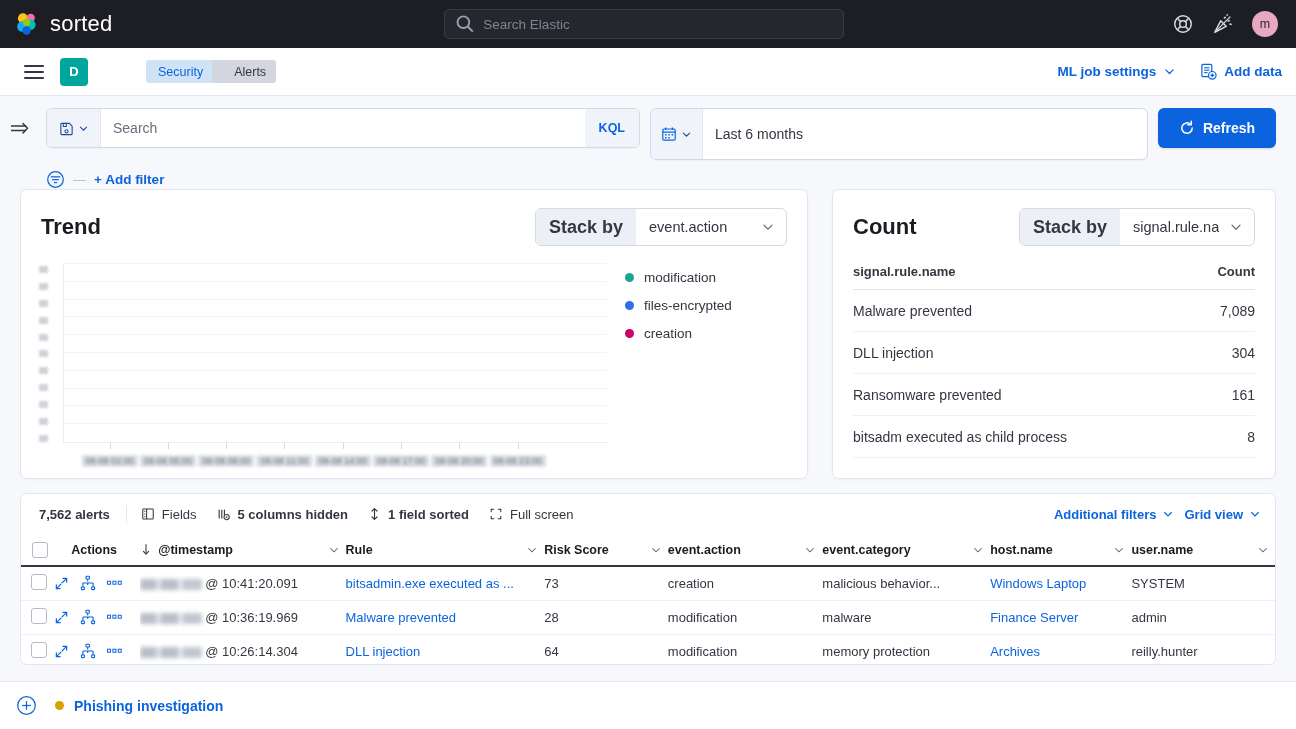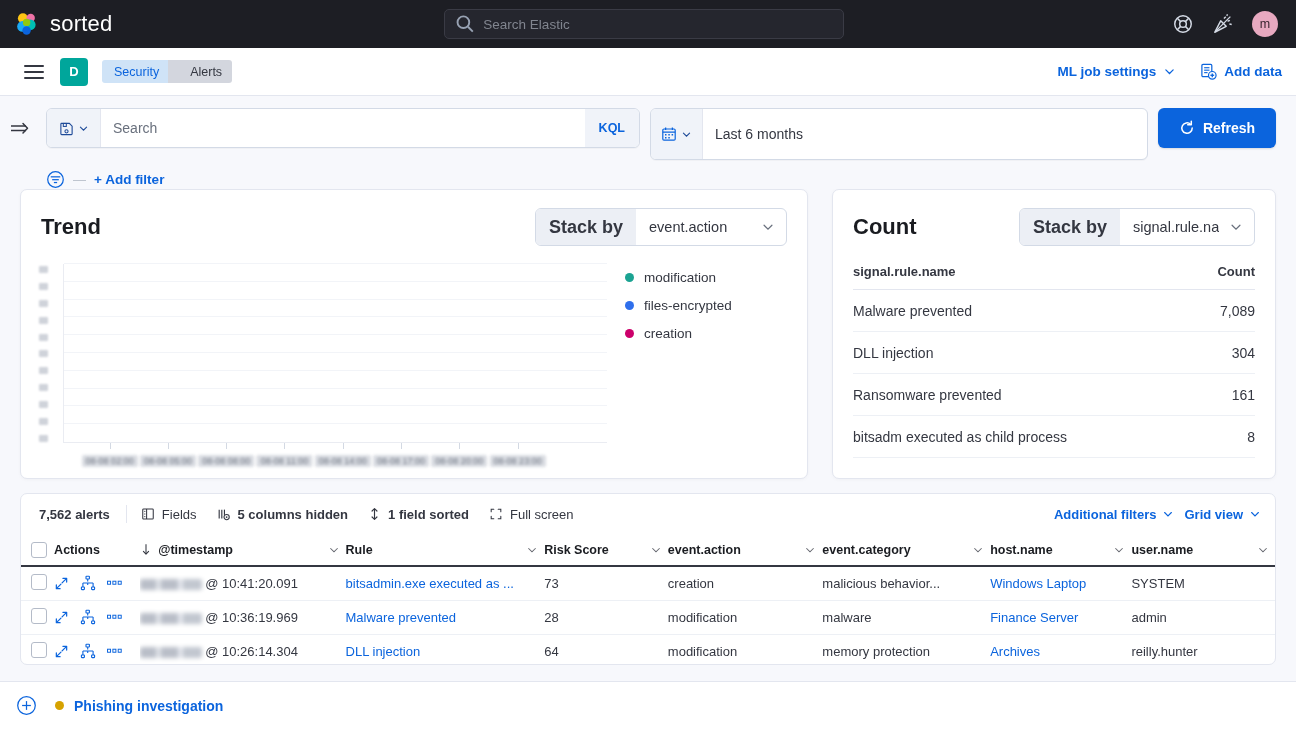--- a/index.html
+++ b/index.html
@@ -69,21 +69,21 @@
     font-size: 13px; font-weight: 700; cursor: pointer;
   }
   .breadcrumb { display: flex; align-items: center; margin-left: 14px; }
   .crumb {
     height: 23px; display: flex; align-items: center;
     font-size: 12.5px; padding: 0 10px 0 12px;
     position: relative; cursor: pointer;
   }
   .crumb.first {
     background: #cfe3f7; color: #0b64dd; font-weight: 400;
-    border-radius: 3px 0 0 3px; 
+    border-radius: 3px 0 0 3px;  margin-left: 44px;
   }
   .crumb.first:after {
     content: ''; position: absolute; right: -11px; top: 0;
     border-left: 11px solid #cfe3f7;
     border-top: 11.5px solid transparent;
     border-bottom: 11.5px solid transparent;
   }
   .crumb.last {
     background: #d3d6de; color: #343741;
     border-radius: 0 3px 3px 0;
@@ -295,21 +295,21 @@
     font-size: 13px; font-weight: 700; color: #0b64dd; cursor: pointer;
   }
   table.grid { width: 100%; border-collapse: collapse; table-layout: fixed; }
   table.grid th {
     font-size: 12.5px; font-weight: 700; color: #1a1c21;
     text-align: left; padding: 7px 0 7px 0; height: 32px;
     border-bottom: 2px solid #343741;
     position: relative; vertical-align: middle;
   }
   table.grid th .th-inner {
-    display: flex; align-items: center; gap: 6px; padding-right: 6px;
+    display: flex; align-items: center; gap: 6px; padding-right: 6px; justify-content: center;
   }
   table.grid th .th-chev { margin-left: auto; opacity: .75; cursor: pointer; }
   table.grid td {
     font-size: 13px; color: #343741; height: 34px;
     border-bottom: 1px solid #edf0f5; vertical-align: middle;
     overflow: hidden; white-space: nowrap;
   }
   .cb {
     width: 16px; height: 16px; border: 1px solid #b4bbc8;
     border-radius: 3px; background: #fff; cursor: pointer;

